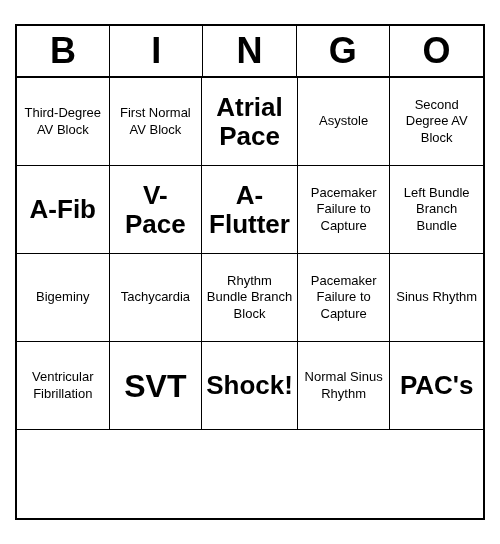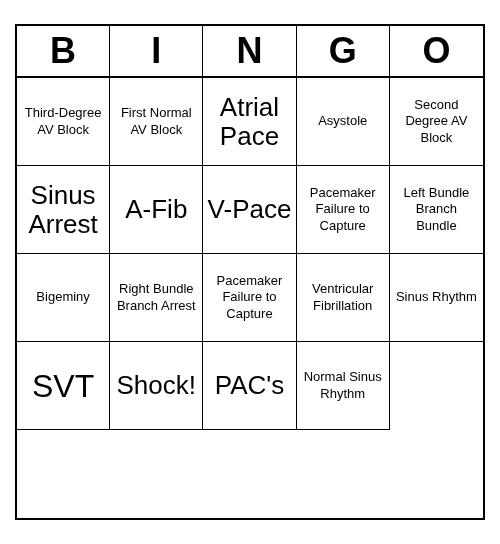--- a/index.html
+++ b/index.html
@@ -63,54 +63,55 @@
     .bingo-cell:nth-child(5n) {
       border-right: none;
     }
 
     .bingo-cell:nth-child(n+21) {
       border-bottom: none;
     }
 
     .bingo-cell.large {
       font-size: 26px;
-      font-weight: normal;
+      font-weight: bold;
       line-height: 1.1;
     }
 
     .bingo-cell.xlarge {
       font-size: 32px;
-      font-weight: normal;
+      font-weight: bold;
     }
   </style>
 </head>
 <body>
 
 <div class="bingo-card">
   <div class="bingo-header">
   <div class="bingo-header-cell">B</div>
       <div class="bingo-header-cell">I</div>
       <div class="bingo-header-cell">N</div>
       <div class="bingo-header-cell">G</div>
       <div class="bingo-header-cell">O</div>
     </div>
   <div class="bingo-grid">
   <div class="bingo-cell">Third-Degree AV Block</div>
       <div class="bingo-cell">First Normal AV Block</div>
       <div class="bingo-cell large">Atrial Pace</div>
       <div class="bingo-cell">Asystole</div>
       <div class="bingo-cell">Second Degree AV Block</div>
-      <div class="bingo-cell large">Sinus Arrest</div>
       <div class="bingo-cell large">A-Fib</div>
       <div class="bingo-cell large">V-Pace</div>
+      <div class="bingo-cell large">A-Flutter</div>
       <div class="bingo-cell">Pacemaker Failure to Capture</div>
       <div class="bingo-cell">Left Bundle Branch Bundle</div>
       <div class="bingo-cell">Bigeminy</div>
-      <div class="bingo-cell">Right Bundle Branch Arrest</div>
+      <div class="bingo-cell">Tachycardia</div>
+      <div class="bingo-cell">Rhythm Bundle Branch Block</div>
       <div class="bingo-cell">Pacemaker Failure to Capture</div>
+      <div class="bingo-cell">Sinus Rhythm</div>
       <div class="bingo-cell">Ventricular Fibrillation</div>
-      <div class="bingo-cell">Sinus Rhythm</div>
       <div class="bingo-cell xlarge">SVT</div>
       <div class="bingo-cell large">Shock!</div>
+      <div class="bingo-cell">Normal Sinus Rhythm</div>
       <div class="bingo-cell large">PAC's</div>
-      <div class="bingo-cell">Normal Sinus Rhythm</div>
     </div>
 </div>
 
 </body></html>

